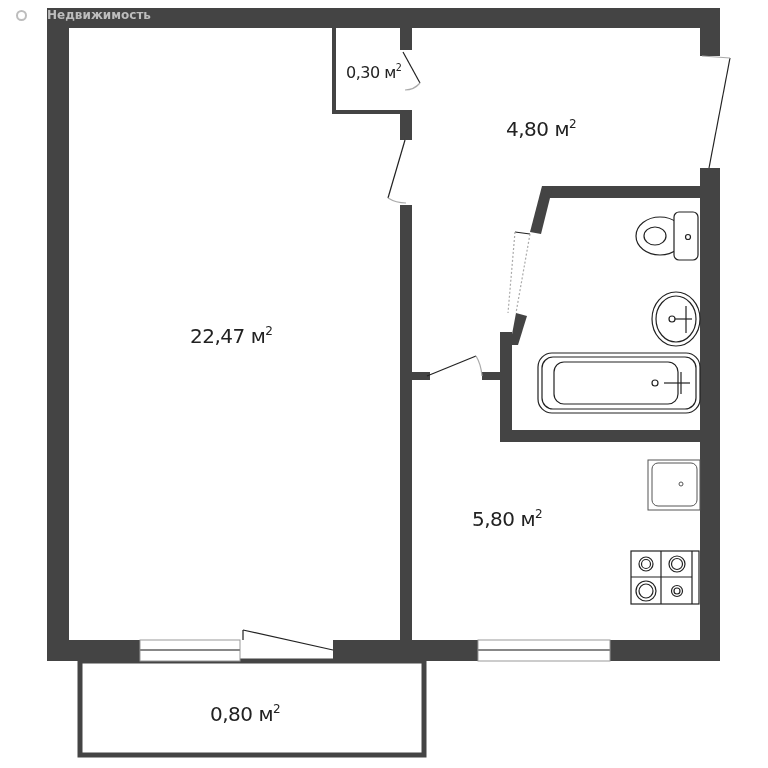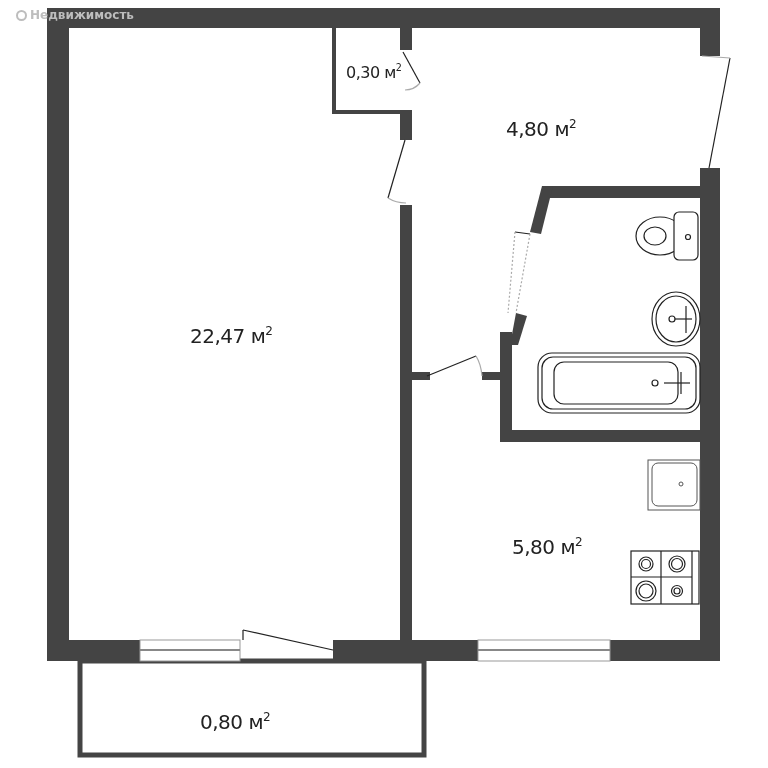--- a/index.html
+++ b/index.html
@@ -3,21 +3,21 @@
 <meta charset="utf-8">
 <style>
   html, body { margin:0; padding:0; background:#ffffff; }
   #stage { position:relative; width:768px; height:768px; overflow:hidden; background:#fff; }
   svg { position:absolute; left:0; top:0; }
   .lbl { position:absolute; font-family:"DejaVu Sans", sans-serif; color:#222; white-space:nowrap; letter-spacing:-0.5px; }
   .lbl sup { font-size:0.6em; vertical-align:0.7em; }
   .big { font-size:20px; }
   .small { font-size:16px; }
   .watermark { position:absolute; left:300px; top:355px; font-family:"DejaVu Sans", sans-serif; font-weight:bold; font-size:64px; color:#ececec; letter-spacing:-2px; }
-  .brand { position:absolute; left:16px; top:8px; display:flex; align-items:center; gap:3px; font-family:"DejaVu Sans", sans-serif; font-weight:bold; font-size:12px; color:#bdbdbd; }
+  .brand { position:absolute; left:16px; top:8px; display:flex; align-items:center; gap:20px; font-family:"DejaVu Sans", sans-serif; font-weight:bold; font-size:12px; color:#bdbdbd; }
   .brand-logo { width:11px; height:11px; border:2px solid #bdbdbd; border-radius:50%; box-sizing:border-box; }
 </style>
 </head>
 <body>
 
 <div id="stage">
 <svg width="768" height="768" viewBox="0 0 768 768">
   <g fill="#444444">
 
     <rect x="47" y="8" width="673" height="20"></rect>
@@ -134,19 +134,19 @@
 
 <div class="lbl big" style="left:190px; top:324px;">
   <span>22,47</span> <span>м</span><sup>2</sup>
 </div>
 <div class="lbl small" style="left:346px; top:62px;">
   <span>0,30</span> <span>м</span><sup>2</sup>
 </div>
 <div class="lbl big" style="left:506px; top:117px;">
   <span>4,80</span> <span>м</span><sup>2</sup>
 </div>
-<div class="lbl big" style="left:512px; top:507px;margin-top:28px;">
+<div class="lbl big" style="left:472px; top:507px;">
   <span>5,80</span> <span>м</span><sup>2</sup>
 </div>
-<div class="lbl big" style="left:200px; top:702px;margin-top:8px;">
+<div class="lbl big" style="left:210px; top:702px;">
   <span>0,80</span> <span>м</span><sup>2</sup>
 </div>
 </div>
 
 </body></html>

